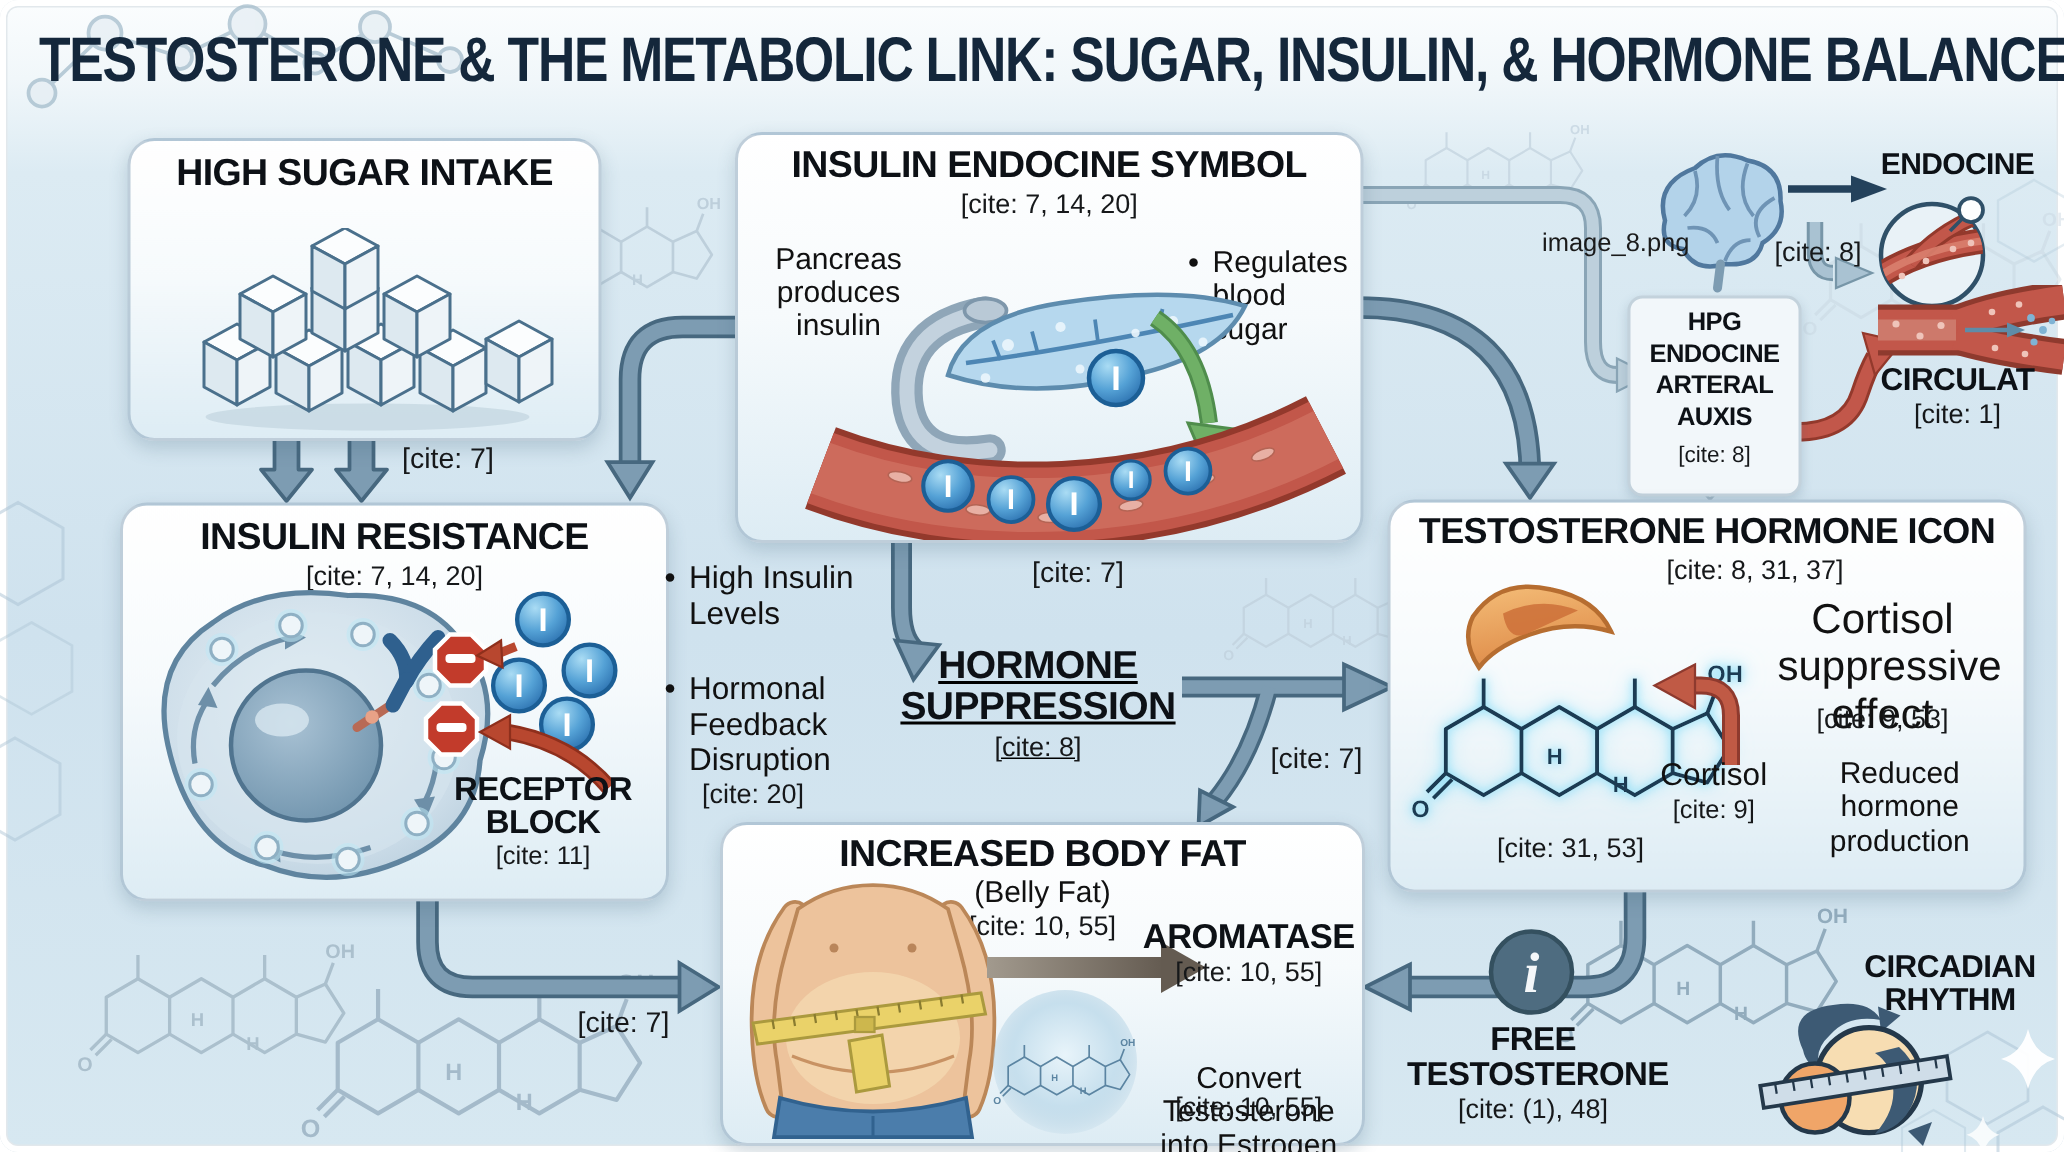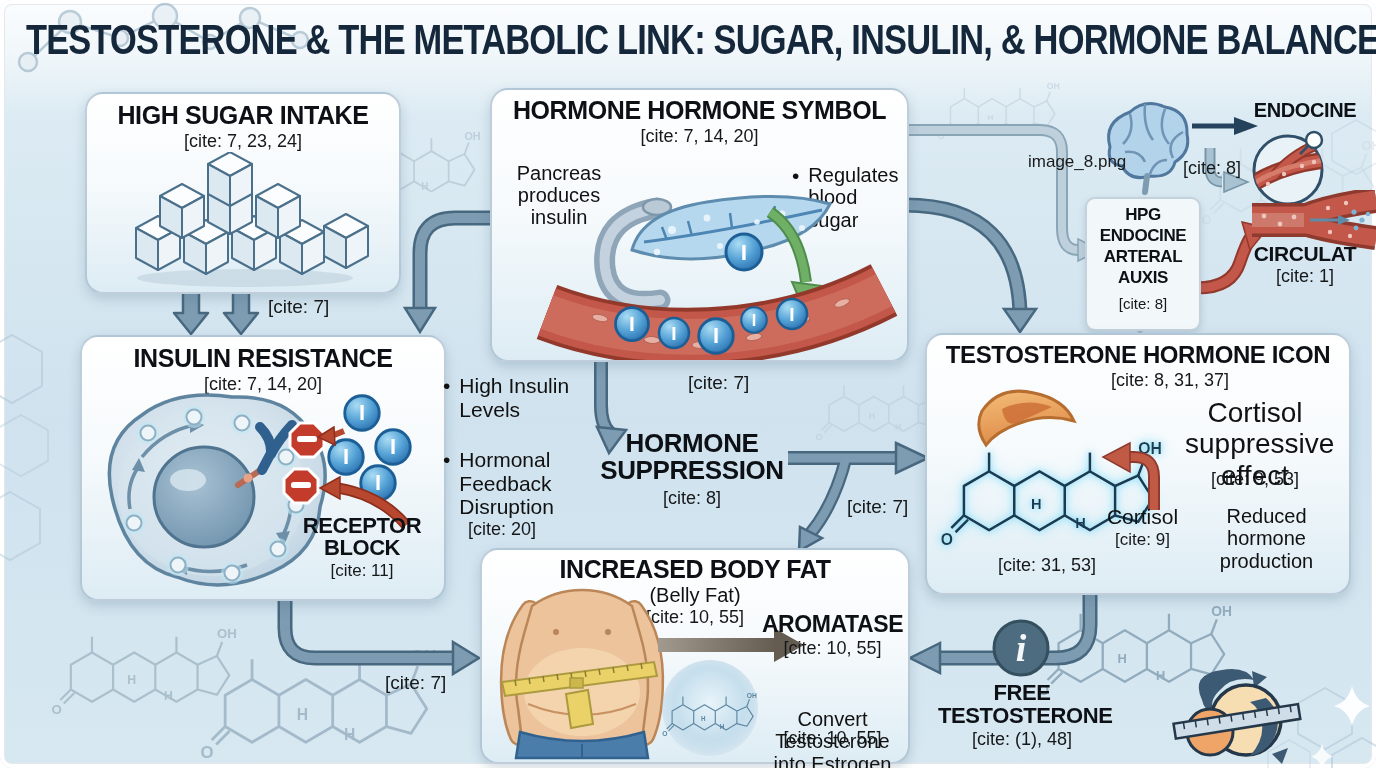--- a/index.html
+++ b/index.html
@@ -192,38 +192,37 @@
     <path d="M1090,592 V625 Q1090,658 1056,658 H938" fill="none" stroke="#47687f" stroke-width="15"></path>
     <path d="M1090,592 V625 Q1090,658 1056,658 H938" fill="none" stroke="#7d9cb2" stroke-width="10"></path>
     <polygon points="940,643 910,658 940,673" fill="#7d9cb2" stroke="#47687f" stroke-width="2.5"></polygon>
   </g>
 </svg>
 
 <div id="title" class="abs">TESTOSTERONE &amp; THE METABOLIC LINK: SUGAR, INSULIN, &amp; HORMONE BALANCE</div>
 
 <div class="box" style="left:85px;top:92px;width:312px;height:198px;">
   <div class="abs h c" style="left:0;top:8px;width:100%;font-size:25px;">HIGH SUGAR INTAKE</div>
-  <div class="abs cite c" style="left:0;top:37px;width:100%;font-size:18px;">[cite: 7, 23, 24]</div>
   <svg class="abs" style="left:28px;top:58px;" width="260" height="136" viewBox="0 0 260 136">
     <ellipse cx="130" cy="126" rx="108" ry="9" fill="#b9cdd9" opacity="0.55"></ellipse>
     <use href="#cube" x="21" y="64"></use>
         <use href="#cube" x="69" y="68"></use>
         <use href="#cube" x="117" y="64"></use>
     <use href="#cube" x="165" y="68"></use>
         <use href="#cube" x="209" y="62"></use>
     <use href="#cube" x="45" y="32"></use>
         <use href="#cube" x="93" y="28"></use>
         <use href="#cube" x="141" y="32"></use>
     <use href="#cube" x="93" y="0"></use>
   </svg>
 </div>
 <div class="abs cite ovl" style="left:268px;top:296px;font-size:19px;">[cite: 7]</div>
 
 <div class="box" style="left:490px;top:88px;width:415px;height:270px;">
-  <div class="abs h c" style="left:0;top:7px;width:100%;font-size:25px;">HORMONE HORMONE SYMBOL</div>
+  <div class="abs h c" style="left:0;top:7px;width:100%;font-size:25px;">INSULIN ENDOCINE SYMBOL</div>
   <div class="abs cite c" style="left:0;top:36px;width:100%;font-size:18px;">[cite: 7, 14, 20]</div>
   <div class="abs c" style="left:6px;top:72px;width:122px;font-size:20px;line-height:1.1;color:#111;">Pancreas produces insulin</div>
   <div class="abs bullet-row" style="left:300px;top:74px;width:108px;font-size:20px;">
     <span class="dot">•</span>
     <span>Regulates blood sugar</span>
   </div>
   <svg class="abs" style="left:0;top:0;" width="415" height="270" viewBox="0 0 415 270">
 
     <path d="M165,118 Q108,128 113,178 Q118,218 168,210" fill="none" stroke="#8fa6b8" stroke-width="21" stroke-linecap="round"></path>
     <path d="M165,118 Q108,128 113,178 Q118,218 168,210" fill="none" stroke="#c3d2de" stroke-width="10" stroke-linecap="round"></path>
@@ -419,21 +418,21 @@
   <span class="dot">•</span>
   <span>High Insulin Levels</span>
 </div>
 <div class="abs bullet-row ovl" style="left:443px;top:448px;width:155px;">
   <span class="dot">•</span>
   <span>Hormonal Feedback Disruption</span>
 </div>
 <div class="abs cite ovl" style="left:468px;top:519px;font-size:18px;">[cite: 20]</div>
 
 <div class="abs cite ovl" style="left:688px;top:372px;font-size:19px;">[cite: 7]</div>
-<div class="abs ovl" style="left:592px;top:430px;width:200px;">
+<div class="abs ovl" style="left:592px;top:430px;width:200px;text-decoration:underline;">
   <div class="h c" style="font-size:26px;">HORMONE</div>
   <div class="h c" style="font-size:26px;">SUPPRESSION</div>
   <div class="cite c" style="font-size:18px;padding-top:3px;">[cite: 8]</div>
 </div>
 <div class="abs cite ovl" style="left:847px;top:496px;font-size:19px;">[cite: 7]</div>
 
 <div class="box" style="left:925px;top:333px;width:422px;height:258px;">
   <div class="abs h c" style="left:0;top:7px;width:100%;font-size:24px;">TESTOSTERONE HORMONE ICON</div>
   <div class="abs cite c" style="left:0;top:35px;width:100%;font-size:18px;margin-left:32px;">[cite: 8, 31, 37]</div>
   <svg class="abs" style="left:0;top:0;" width="422" height="258" viewBox="0 0 422 258">
@@ -505,20 +504,24 @@
 <svg class="abs" style="left:990px;top:617px;z-index:3;" width="62" height="62" viewBox="0 0 62 62">
   <circle cx="31" cy="31" r="27" fill="#4e6c80" stroke="#34505f" stroke-width="3"></circle>
   <text x="31" y="44" text-anchor="middle" font-size="38" font-weight="bold" font-style="italic" font-family="Liberation Serif, DejaVu Serif, serif" fill="#f4f7f9">i</text>
 </svg>
 <div class="abs ovl" style="left:938px;top:681px;width:168px;">
   <div class="h c" style="font-size:22px;">FREE</div>
   <div class="h c" style="font-size:22px;">TESTOSTERONE</div>
   <div class="cite c" style="font-size:18px;padding-top:2px;">[cite: (1), 48]</div>
 </div>
 
+<div class="abs ovl" style="left:1232px;top:634px;width:136px;">
+  <div class="h c" style="font-size:21px;">CIRCADIAN</div>
+  <div class="h c" style="font-size:21px;">RHYTHM</div>
+</div>
 <svg class="abs" style="left:1172px;top:666px;z-index:2;" width="136" height="102" viewBox="0 0 136 102">
 
   <path d="M30,34 Q18,8 50,4 Q74,0 82,14 Q60,10 48,24 Q36,35 42,48 Q32,44 30,34 Z" fill="#3d5a74"></path>
   <polygon points="80,5 95,11 82,22" fill="#3d5a74"></polygon>
 
   <circle cx="74" cy="54" r="35" fill="#f7ddb2" stroke="#24384a" stroke-width="3.5"></circle>
 
   <path d="M94,32 Q112,48 103,70 Q96,86 78,90 Q92,74 90,58 Q89,43 78,36 Z" fill="#3d5a74"></path>
   <polygon points="100,88 116,82 110,98" fill="#3d5a74"></polygon>
 

